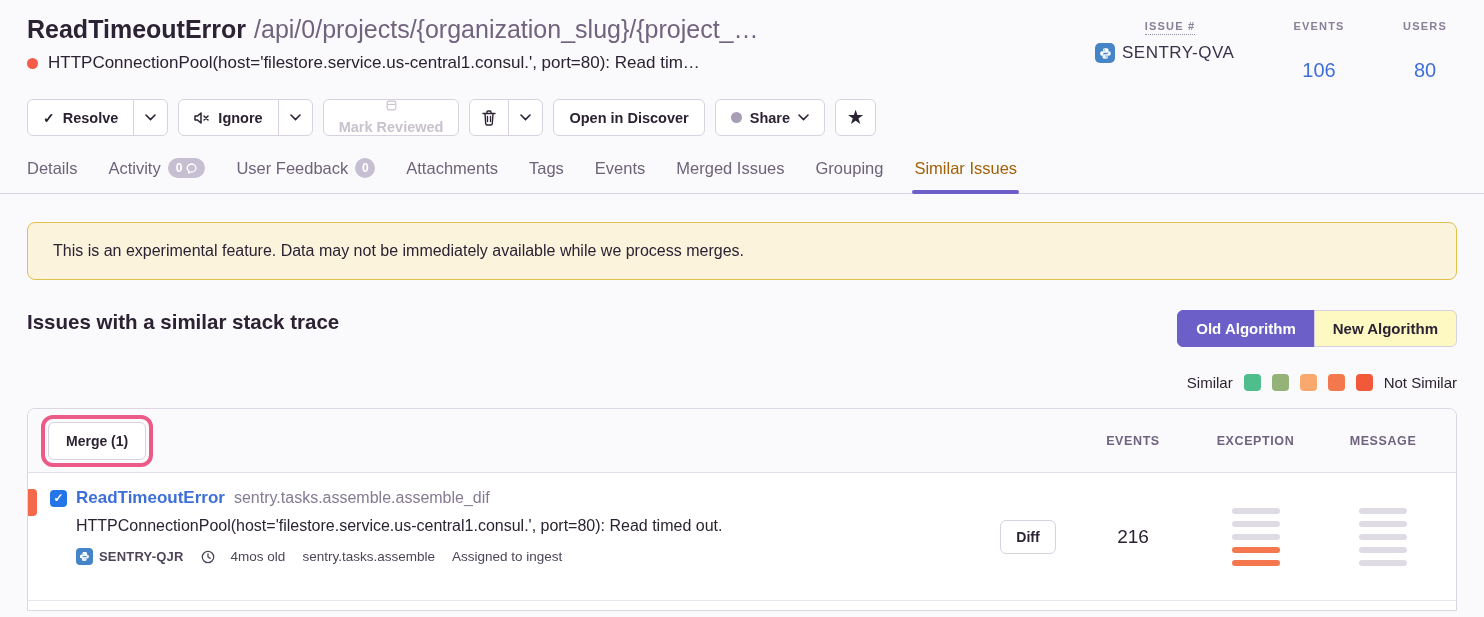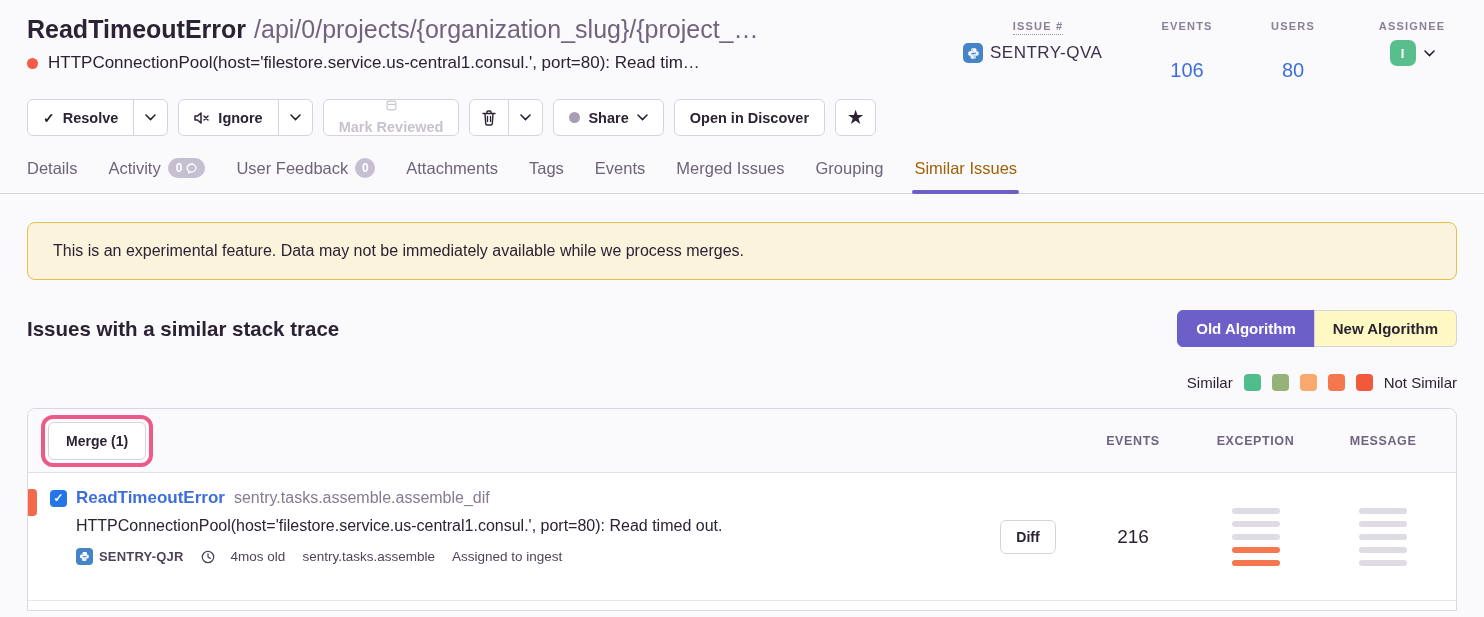--- a/index.html
+++ b/index.html
@@ -59,21 +59,21 @@
   .tab.active::after { content:""; position:absolute; left:-2px; right:-2px; bottom:-1px; height:4px; background:#6C5FC7; border-radius:2px; }
   .tab-badge { background:#C6BED1; color:#fff; font-size:12px; font-weight:bold; border-radius:10px;
                height:20px; min-width:20px; display:inline-flex; align-items:center; justify-content:center; gap:3px; padding:0 6px; }
   .tab-badge.pill { padding:0 8px; }
 
   
   .banner { margin:28px 27px 0; background:#FBF3DC; border:1px solid #E2C04C; border-radius:8px;
             padding:19px 25px; font-size:16px; color:#2B2233; }
 
   
-  .section-head { display:flex; justify-content:space-between; align-items:center; margin-top:30px;gap:15px; }
+  .section-head { display:flex; justify-content:space-between; margin-top:30px;gap:15px; }
   .section-title { font-size:20.5px; font-weight:bold; color:#2B2233; }
   .toggle { display:flex; }
   .toggle-btn { height:37px; padding:0 18px; font-size:15px; font-weight:bold; display:flex; align-items:center;
                 border:1px solid #D8D2DE; background:#fef9c3; color:#2B2233; cursor:pointer; }
   .toggle-btn.active { background:#6C5FC7; border-color:#6C5FC7; color:#fff; }
   .toggle-btn:first-child { border-radius:6px 0 0 6px; }
   .toggle-btn:last-child { border-radius:0 6px 6px 0; margin-left:-1px; }
 
   
   .legend { display:flex; justify-content:flex-end; align-items:center; gap:11px; margin-top:27px; font-size:15px; color:#2B2233; }
@@ -142,29 +142,20 @@
         </div>
       </div>
       <div class="stat">
         <span class="stat-label">EVENTS</span>
         <div class="stat-value">106</div>
       </div>
       <div class="stat">
         <span class="stat-label">USERS</span>
         <div class="stat-value">80</div>
       </div>
-      <div class="stat" style="min-width:90px;">
-        <span class="stat-label">ASSIGNEE</span>
-        <div class="assignee-value">
-          <span class="avatar" style="background-color: rgb(87, 190, 140);">I</span>
-          <svg width="11" height="7" viewBox="0 0 11 7">
-              <polyline points="1,1 5.5,5.5 10,1" fill="none" stroke="#2B2233" stroke-width="1.6" stroke-linecap="round"></polyline>
-            </svg>
-        </div>
-      </div>
     </div>
   </div>
 
   <div class="toolbar">
     <div class="btn-group">
       <button class="btn">
         <span class="check-glyph">✓</span>
         <span>Resolve</span>
       </button>
       <button class="btn">
@@ -200,28 +191,28 @@
             <path d="M1 3.5h12M5 3.5V2a1 1 0 011-1h2a1 1 0 011 1v1.5M3 3.5l.7 10a1.5 1.5 0 001.5 1.5h3.6a1.5 1.5 0 001.5-1.5l.7-10" fill="none" stroke="#2B2233" stroke-width="1.4" stroke-linecap="round"></path>
             <path d="M5.5 6.5v5M8.5 6.5v5" stroke="#2B2233" stroke-width="1.3" stroke-linecap="round"></path>
           </svg>
       </button>
       <button class="btn">
         <svg width="11" height="7" viewBox="0 0 11 7">
             <polyline points="1,1 5.5,5.5 10,1" fill="none" stroke="#2B2233" stroke-width="1.6" stroke-linecap="round"></polyline>
           </svg>
       </button>
     </div>
+    <button class="btn">Open in Discover</button>
     <button class="btn">
       <span class="share-dot"></span>
       <span>Share</span>
       <svg width="11" height="7" viewBox="0 0 11 7">
           <polyline points="1,1 5.5,5.5 10,1" fill="none" stroke="#2B2233" stroke-width="1.6" stroke-linecap="round"></polyline>
         </svg>
     </button>
-    <button class="btn">Open in Discover</button>
     <button class="btn icon-only">
       <span class="star-glyph">★</span>
     </button>
   </div>
 </div>
 
 <div class="tabs">
   <a class="tab">Details</a>
   <a class="tab">
     <span>Activity</span>

